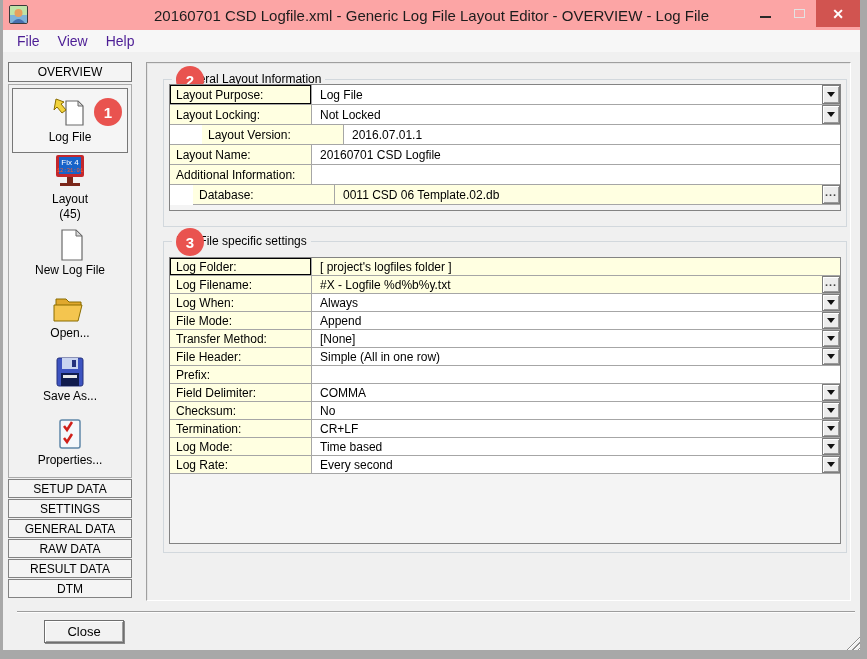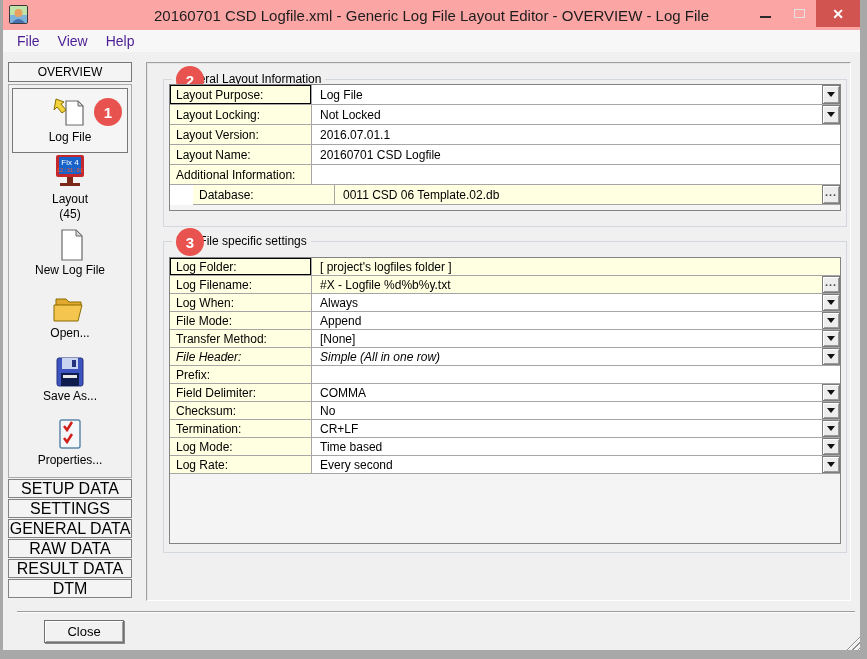--- a/index.html
+++ b/index.html
@@ -26,21 +26,21 @@
   .client{ position:relative; width:857px; height:598px; background:#f0f0f0; }
   
   .sidebar{ position:absolute; left:5px; top:10px; width:124px; }
   .overview-btn{ height:20px; border:1px solid #777; background:#f4f4f4; display:flex; align-items:center; justify-content:center; font-size:12px; color:#000; }
   .tool-panel{ margin-top:2px; height:394px; border:1px solid #aaa; background:#f1f1f1; display:flex; flex-direction:column; padding:3px; }
   .tool-item{ flex:1; width:100%; position:relative; display:flex; flex-direction:column; align-items:center; justify-content:center; gap:2px; font-size:12px; color:#000; text-align:center; }
   .tool-item.selected{ border:1px solid #777; background:#f5f5f5; }
   .tool-label{ line-height:13px; }
   .badge{ position:absolute; width:28px; height:28px; border-radius:50%; background:#e9534f; color:#fff; font-size:15px; font-weight:bold; display:flex; align-items:center; justify-content:center; }
   .badge-on-tool{ right:5px; top:9px; }
-  .nav-btn{ height:19px; margin-top:1px; border:1px solid #828282; background:#f4f4f4; display:flex; align-items:center; justify-content:center; font-size:16px; color:#000; }
+  .nav-btn{ height:19px; margin-top:1px; border:1px solid #828282; background:#f4f4f4; display:flex; align-items:center; justify-content:center; font-size:12px; color:#000; }
   
   .main-panel{ position:absolute; left:143px; top:10px; width:705px; height:539px; background:#f0f0f0;
     border:1px solid; border-color:#9f9f9f #ffffff #ffffff #9f9f9f; box-shadow:inset 1px 1px 0 #e4e4e4; }
   .groupbox{ position:absolute; left:16px; width:684px; border:1px solid #d2d8dd; }
   .gb1{ top:16px; height:148px; }
   .gb2{ top:178px; height:312px; }
   .legend{ position:absolute; top:-9px; left:8px; display:flex; align-items:flex-start; }
   .legend-text{ background:#f0f0f0; padding:0 4px; font-size:12px; color:#000; line-height:17px; }
   .legend .badge{ margin-left:4px; margin-top:-5px; }
   .gtable{ position:absolute; left:5px; right:5px; border:1px solid #838383; background:#fff; display:flex; flex-direction:column; }
@@ -186,21 +186,21 @@
                 <span class="arr"></span>
               </div>
             </div>
             <div class="trow" style="height: 20px;">
               <div class="tlabel">Layout Locking:</div>
               <div class="tvalue">Not Locked</div>
               <div class="ctrl">
                 <span class="arr"></span>
               </div>
             </div>
-            <div class="trow" style="height: 20px;">
+            <div class="trow" style="height: 20px; padding-left: 32px;">
               <div class="tlabel">Layout Version:</div>
               <div class="tvalue">2016.07.01.1</div>
             </div>
             <div class="trow" style="height: 20px;">
               <div class="tlabel">Layout Name:</div>
               <div class="tvalue">20160701 CSD Logfile</div>
             </div>
             <div class="trow" style="height: 20px;">
               <div class="tlabel">Additional Information:</div>
               <div class="tvalue"></div>
@@ -243,21 +243,21 @@
                 <span class="arr"></span>
               </div>
             </div>
             <div class="trow" style="height: 18px;">
               <div class="tlabel">Transfer Method:</div>
               <div class="tvalue">[None]</div>
               <div class="ctrl">
                 <span class="arr"></span>
               </div>
             </div>
-            <div class="trow" style="height: 18px; font-style: italic;">
+            <div class="trow" style="height: 18px;">
               <div class="tlabel">File Header:</div>
               <div class="tvalue">Simple (All in one row)</div>
               <div class="ctrl">
                 <span class="arr"></span>
               </div>
             </div>
             <div class="trow" style="height: 18px;">
               <div class="tlabel">Prefix:</div>
               <div class="tvalue"></div>
             </div>

